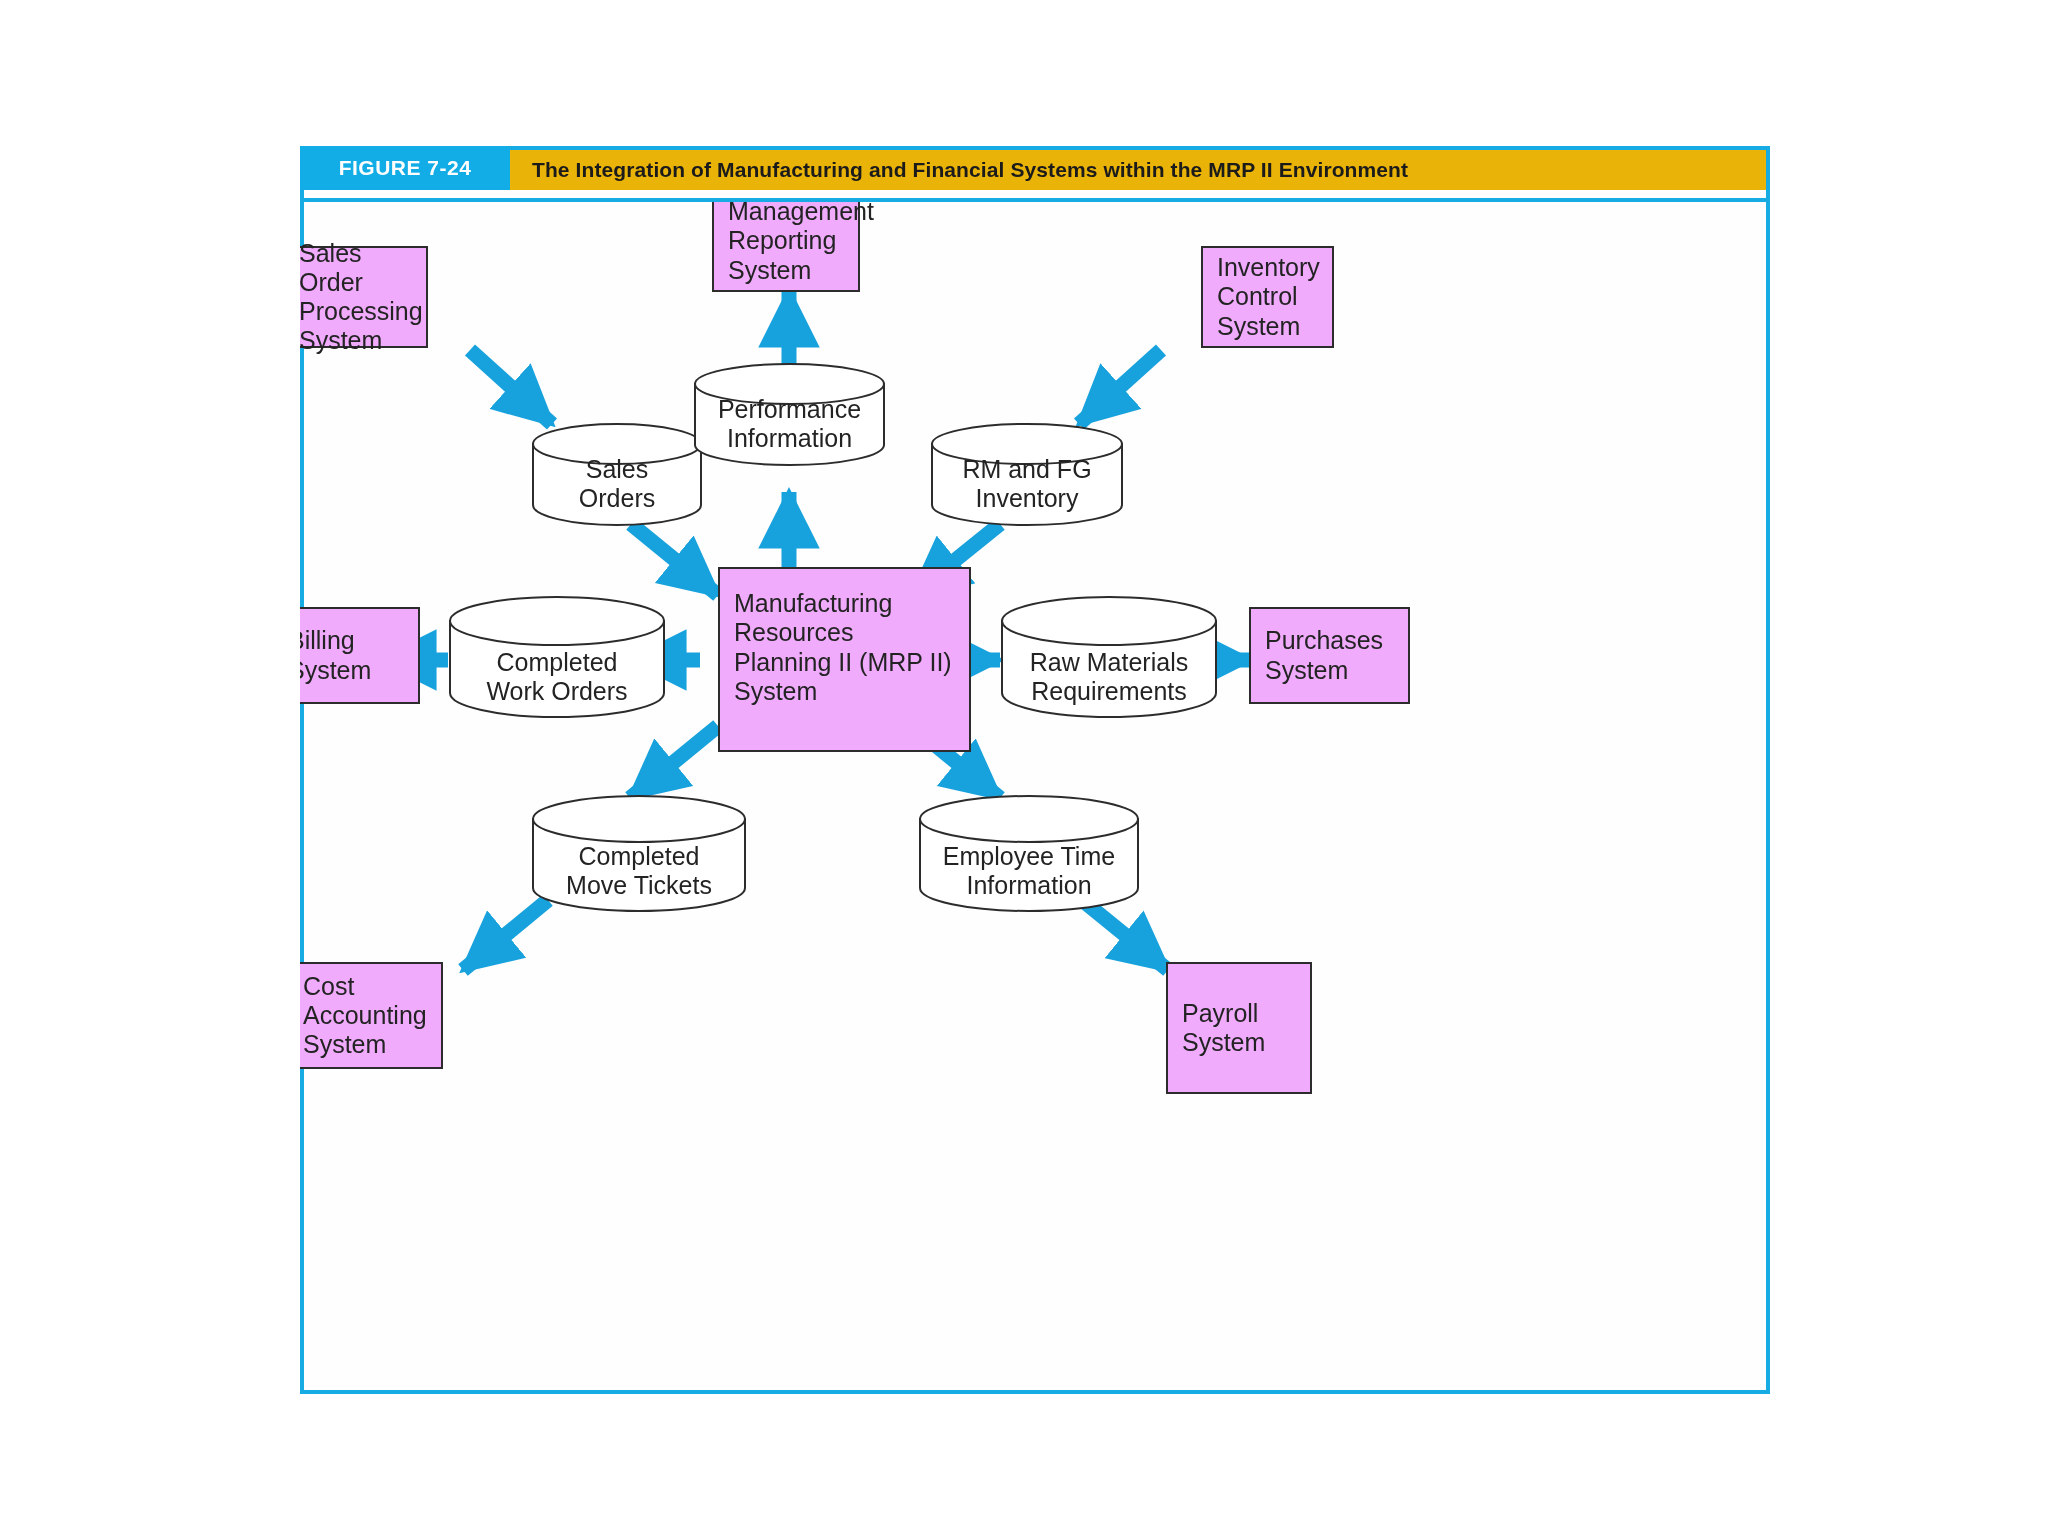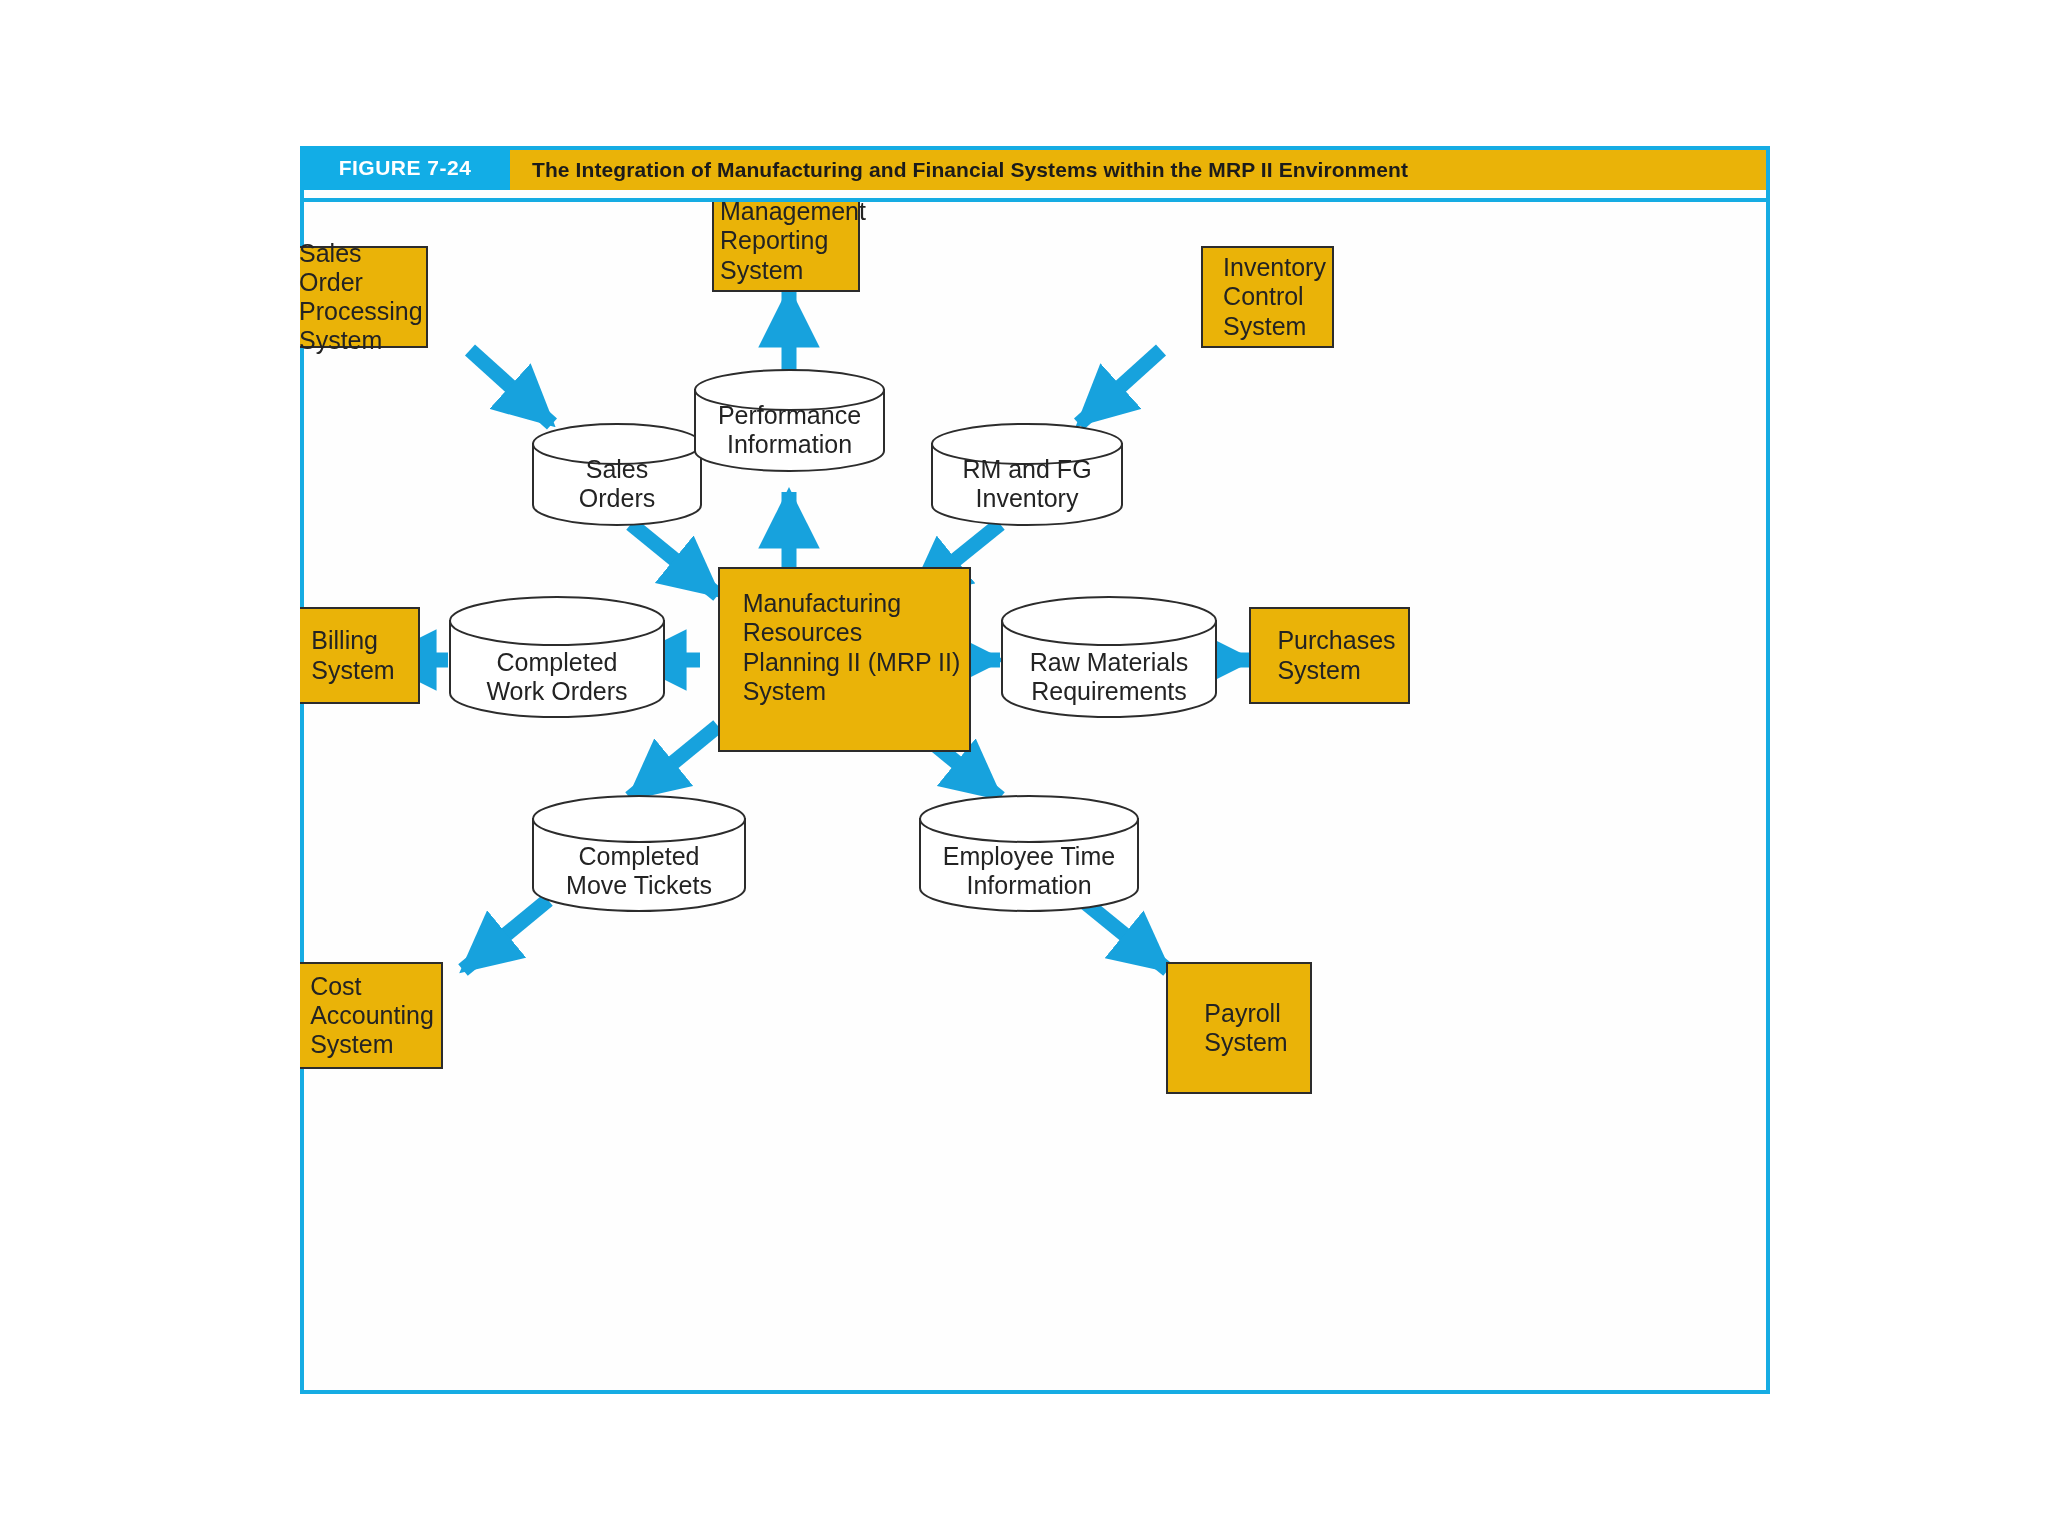--- a/index.html
+++ b/index.html
@@ -32,26 +32,25 @@
   .fig-headrule{
     position:absolute;left:300px;top:198px;width:1470px;height:4px;background:#16ACE3;
   }
 
   
   #canvas{position:absolute;left:300px;top:202px;width:1470px;height:1192px;overflow:hidden;}
   svg#wires{position:absolute;left:0;top:0;width:1470px;height:1192px;}
 
   
   .rect-node{
-    position:absolute;border:2px solid #2c2c2c;background:#eab308;
+    position:absolute;border:2px solid #2c2c2c;background:#f0abfc;
     box-sizing:border-box;
     display:flex;align-items:center;
     padding-left:14px;
     z-index:3;
-    justify-content:center;
   }
   .rect-node .lbl{
     font-size:25px;line-height:1.17;color:#232323;white-space:pre-line;
     font-family:"Liberation Sans",sans-serif;
   }
 
   
   .cyl{position:absolute;z-index:3;}
   .cyl svg{position:absolute;left:0;top:0;}
   .cyl .cyl-lbl{
@@ -162,21 +161,21 @@
 
     <div class="cyl" style="left:231px;top:220px;width:172px;height:105px;">
       <svg width="172" height="105" viewBox="0 0 172 105">
         <path d="M2,22 L2,83 A84,20 0 0 0 170,83 L170,22 Z" fill="#ffffff" stroke="#2c2c2c" stroke-width="2"></path>
         <ellipse cx="86" cy="22" rx="84" ry="20" fill="#ffffff" stroke="#2c2c2c" stroke-width="2"></ellipse>
       </svg>
       <div class="cyl-lbl">Sales
 Orders</div>
     </div>
 
-    <div class="cyl" style="left:393px;top:166px;width:193px;height:105px;">
+    <div class="cyl" style="left:393px;top:160px;width:193px;height:105px;">
       <svg width="193" height="105" viewBox="0 0 193 105">
         <path d="M2,22 L2,83 A94.5,20 0 0 0 191,83 L191,22 Z" fill="#ffffff" stroke="#2c2c2c" stroke-width="2"></path>
         <ellipse cx="96.5" cy="22" rx="94.5" ry="20" fill="#ffffff" stroke="#2c2c2c" stroke-width="2"></ellipse>
       </svg>
       <div class="cyl-lbl">Performance
 Information</div>
     </div>
 
     <div class="cyl" style="left:630px;top:220px;width:194px;height:105px;">
       <svg width="194" height="105" viewBox="0 0 194 105">

